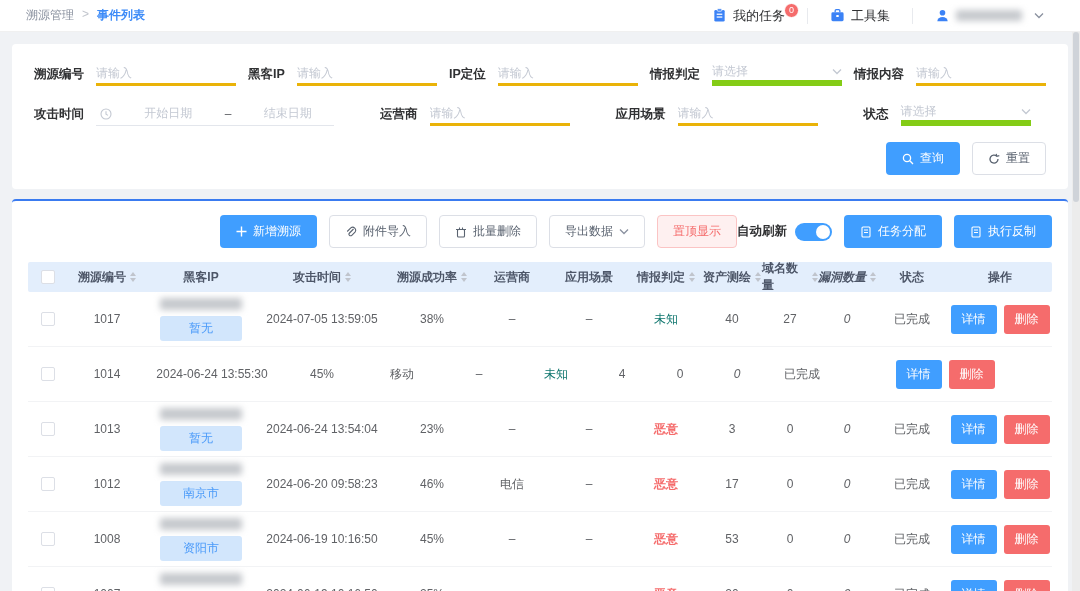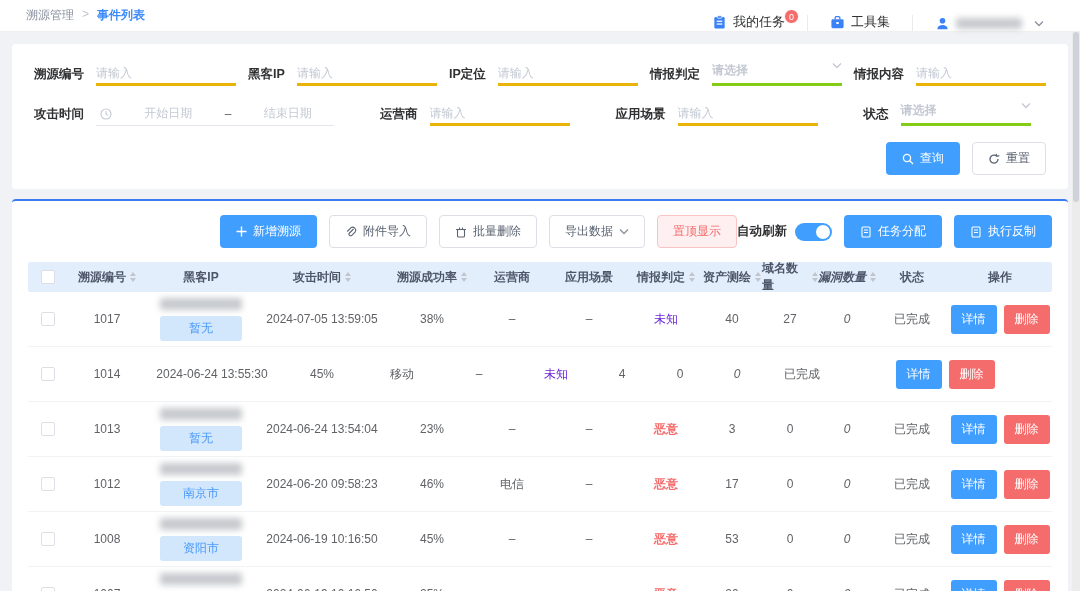--- a/index.html
+++ b/index.html
@@ -5,40 +5,40 @@
   * { margin:0; padding:0; box-sizing:border-box; }
   html,body { width:1080px; height:591px; overflow:hidden; }
   body { font-family:"Liberation Sans","DejaVu Sans",sans-serif; background:#f0f2f5; color:#606266; font-size:12px; }
 
   
   .topbar { height:32px; background:#fff; display:flex; align-items:center; justify-content:space-between; padding:0 14px 0 26px; border-bottom:1px solid #f0f0f0; }
   .crumbs { display:flex; align-items:flex-start; gap:8px; font-size:12px; }
   .crumb-parent { color:#8a919f; }
   .crumb-sep { color:#c0c4cc; }
   .crumb-current { color:#3d8bf8; font-weight:bold; }
-  .top-right { display:flex; align-items:flex-end; height:100%; }
+  .top-right { display:flex; align-items:center; height:100%; }
   .top-item { display:flex; align-items:center; gap:6px; padding:0 22px; position:relative; color:#303133; font-size:13px; cursor:pointer; }
   .top-divider { width:1px; height:16px; background:#e8eaee; }
   .badge { position:absolute; top:-4px; right:8px; min-width:15px; height:15px; border-radius:8px; background:#f56c6c; color:#fff; font-size:9px; display:flex; align-items:center; justify-content:center; border:1px solid #fff; padding:0 3px; }
   .blur-block { background:#c6c9cd; border-radius:2px; filter:blur(3px); }
   .user-name-blur { width:66px; height:11px; }
   .chev { margin-left:6px; }
 
   
   .content { padding:12px 12px 0 12px; }
   .card { background:#fff; border-radius:4px; }
 
   
   .filter-card { padding:18px 22px 14px 22px; margin-bottom:10px; }
   .f-row { display:flex; align-items:center; margin-bottom:16px; }
   .f-group { display:flex; align-items:center; }
   .f-label { font-weight:bold; color:#303133; font-size:12.5px; white-space:nowrap; margin-right:12px; }
   .f-input { border:none; border-bottom:3px solid #eab308; background:transparent; height:24px; font-size:12px; color:#606266; outline:none; width:140px; }
   .f-input::placeholder { color:#c3c8d2; }
-  .f-select { border-bottom:3px solid #84cc16; height:24px; display:flex; justify-content:space-between; width:130px; color:#c3c8d2; cursor:pointer;font-weight:bold; }
+  .f-select { border-bottom:6px solid #84cc16; height:24px; display:flex; align-items:center; justify-content:space-between; width:130px; color:#c3c8d2; cursor:pointer; }
   .f-date { border-bottom:1px solid #e3e6ec; height:24px; display:flex; align-items:center; gap:10px; width:238px; color:#c3c8d2; }
   .f-date .dph { flex:1; text-align:center; }
   .btn-row { display:flex; justify-content:flex-end; gap:12px; margin-top:2px; }
   .btn { display:inline-flex; align-items:center; gap:6px; font-size:12px; border-radius:4px; padding:7px 15px; cursor:pointer; border:1px solid transparent; white-space:nowrap; }
   .btn-primary { background:#409eff; color:#fff; }
   .btn-plain { background:#fff; color:#5a6370; border:1px solid #dcdfe6; }
   .btn-danger-light { background:#fef0f0; color:#f56c6c; border:1px solid #fbc4c4; }
 
   
   .table-card { border-top:2px solid #3a7bf0; padding:14px 16px 0 16px; height:420px; overflow:hidden; }
@@ -57,21 +57,21 @@
 
   .tr { display:flex; align-items:center; height:55px; border-bottom:1px solid #f2f3f5; }
   .td { display:flex; align-items:center; justify-content:center; font-size:12px; color:#606266; text-align:center; }
   .c0{width:40px;} .c1{width:78px;} .c2{width:110px;} .c3{width:132px;} .c4{width:88px;}
   .c5{width:72px;} .c6{width:82px;} .c7{width:72px;} .c8{width:60px;} .c9{width:56px;}
   .c10{width:58px;font-style:italic;} .c11{width:72px;} .c12{flex:1;}
   .checkbox { width:14px; height:14px; border:1px solid #dcdfe6; border-radius:2px; background:#fff; cursor:pointer; }
   .ip-cell { display:flex; flex-direction:column; align-items:center; gap:6px; }
   .ip-blur { width:82px; height:12px; }
   .tag { background:#d2e6fc; color:#4a9af9; border-radius:3px; padding:4px 0; width:82px; font-size:12px; }
-  .intel-unknown { color:#6d28d9; }
+  .intel-unknown { color:#0f766e; }
   .intel-malicious { color:#f56c6c; font-weight:bold; }
   .mini-btn { border:none; border-radius:3px; color:#fff; font-size:12px; padding:6px 11px; cursor:pointer; }
   .mini-detail { background:#409eff; margin-right:7px; }
   .mini-delete { background:#f56c6c; }
 
   
   .scrollbar { position:fixed; right:0; top:32px; width:8px; height:559px; background:#ececec; }
   .scroll-thumb { position:absolute; top:0; left:1px; width:6px; height:170px; border-radius:3px; background:#cfd3d9; }
 
   .icon { display:inline-flex; }

